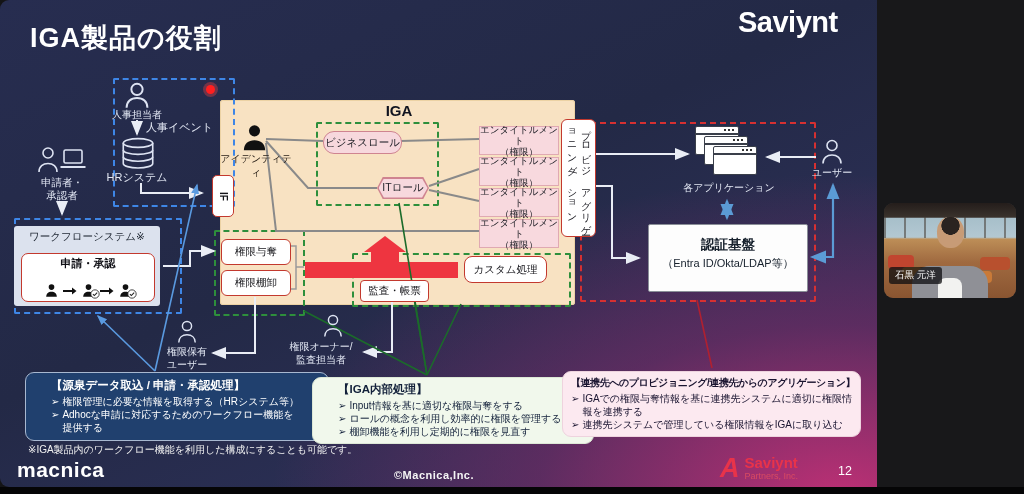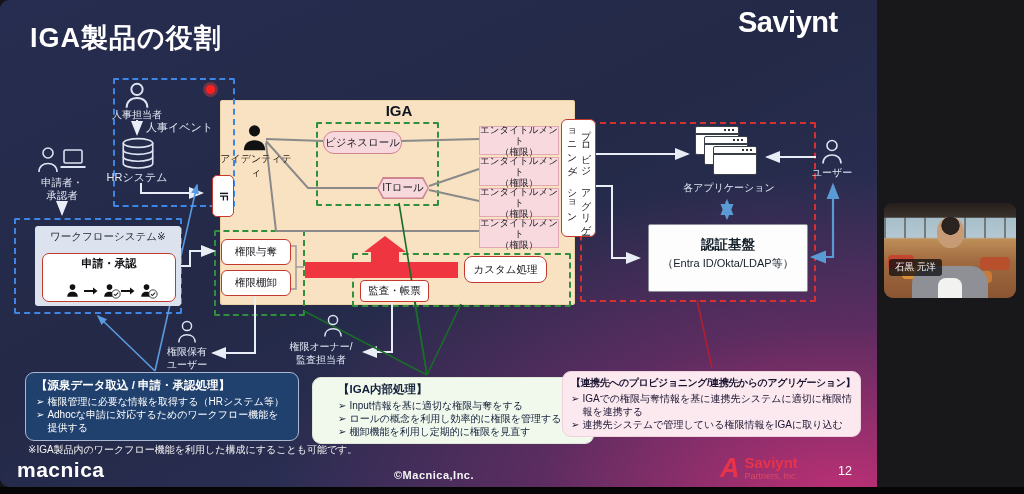--- a/index.html
+++ b/index.html
@@ -52,21 +52,21 @@
   
   .auth{background:#fdfdfd;border:1px solid #8a8f98;border-radius:2px;color:#16202c;text-align:center;}
   .auth-l1{font-size:13.5px;font-weight:700;margin-top:11px;}
   .auth-l2{font-size:11px;margin-top:2px;}
   
   .win{position:absolute;width:42px;height:27px;background:#ffffff;border:1.5px solid #3a3f4a;border-radius:2px;}
   .win::before{content:"";position:absolute;left:0;right:0;top:6px;height:1.5px;background:#3a3f4a;}
   .win-dot{position:absolute;top:2px;right:4px;width:2px;height:2px;background:#333;box-shadow:-4px 0 #333,-8px 0 #333;}
   
   .callout{border-radius:9px;}
-  .co-src{background:#20406e;border:1px solid #a8b8d0;color:#ffffff;padding:5px 10px;}
+  .co-src{background:#20406e;border:1px solid #a8b8d0;color:#ffffff;padding:5px 25px;}
   .co-int{background:#f1f8ec;border:1px solid #dde8d6;color:#12203a;padding:4px 25px;}
   .co-prv{background:#fce9f0;border:1px solid #eed3de;color:#1a1430;padding:4px 8px;}
   .co-head{font-size:11.5px;font-weight:800;margin-bottom:2px;white-space:nowrap;}
   .co-prv .co-head{font-size:10px;letter-spacing:-0.45px;}
   .bullet{display:flex;gap:3px;font-size:10px;line-height:1.32;}
   .bullet .marker{flex:0 0 auto;}
   .footnote{font-size:10px;color:#f2f2f2;}
   
   .macnica{font-size:21px;font-weight:800;color:#ffffff;letter-spacing:0.5px;}
   .copyright{font-size:11px;font-weight:700;color:#f5f5f5;letter-spacing:0.5px;}
@@ -83,21 +83,21 @@
   .photo{position:absolute;inset:0;
      background:linear-gradient(180deg,#241d1b 0%,#3a322c 15%,#a7bfca 16%,#b3c8d2 36%,#bd8e57 38%,#a06a40 62%,#8a5531 100%);}
   .photo-windows{position:absolute;left:0;right:0;top:15%;height:22%;
      background:repeating-linear-gradient(90deg,rgba(70,60,52,.55) 0 2px,transparent 2px 20px);}
   .sofa{position:absolute;border-radius:4px;}
   .head{position:absolute;left:50%;top:14px;width:27px;height:31px;margin-left:-13px;border-radius:46%;
         background:radial-gradient(circle at 50% 28%,#2a2320 0 34%,#c79b76 36%);}
   .body{position:absolute;left:50%;bottom:-4px;width:76px;height:36px;margin-left:-38px;border-radius:18px 18px 0 0;
         background:#8f9096;}
   .shirt{position:absolute;left:50%;bottom:0;width:24px;height:24px;margin-left:-12px;border-radius:8px 8px 0 0;background:#f2f2f0;}
-  .name-tag{position:absolute;left:5px;bottom:22px;background:rgba(14,14,16,.75);border-radius:3px;
+  .name-tag{position:absolute;left:5px;bottom:14px;background:rgba(14,14,16,.75);border-radius:3px;
             padding:2px 6px;font-size:9.5px;color:#ffffff;white-space:nowrap;}
   svg.overlay{position:absolute;left:0;top:0;pointer-events:none;}
   .z1{z-index:1}.z3{z-index:3}.z5{z-index:5}.z10{z-index:10}
   .icon svg{display:block;}
 </style>
 </head>
 <body>
 
 <div class="stage">
 
@@ -197,21 +197,21 @@
           <path d="M3 27c0-5.5 4-8.5 9-8.5s9 3 9 8.5" fill="none" stroke="currentColor" stroke-width="1.6"></path>
           <rect x="28" y="5" width="18" height="13" rx="1.5" fill="none" stroke="currentColor" stroke-width="1.6"></rect>
           <path d="M24.5 22h25" stroke="currentColor" stroke-width="1.8"></path>
         </svg>
     </div>
     <div class="abs lbl z10" style="left:30px;top:176px;width:64px;font-size:10.5px;">
       <div>申請者・</div>
       <div>承認者</div>
     </div>
 
-    <div class="abs wf-box z10" style="left:35px;top:226px;width:146px;height:80px;">
+    <div class="abs wf-box z10" style="left:14px;top:226px;width:146px;height:80px;">
       <div class="wf-title">ワークフローシステム※</div>
       <div class="approval">
         <div class="approval-t">申請・承認</div>
         <div class="persons">
           <span class="icon">
               <svg width="15" height="15" viewBox="0 0 24 24">
                 <circle cx="12" cy="6.5" r="4.5" fill="#111"></circle>
                 <path d="M3.5 22c0-5 3.5-8 8.5-8s8.5 3 8.5 8z" fill="#111"></path>
               </svg>
             </span>

